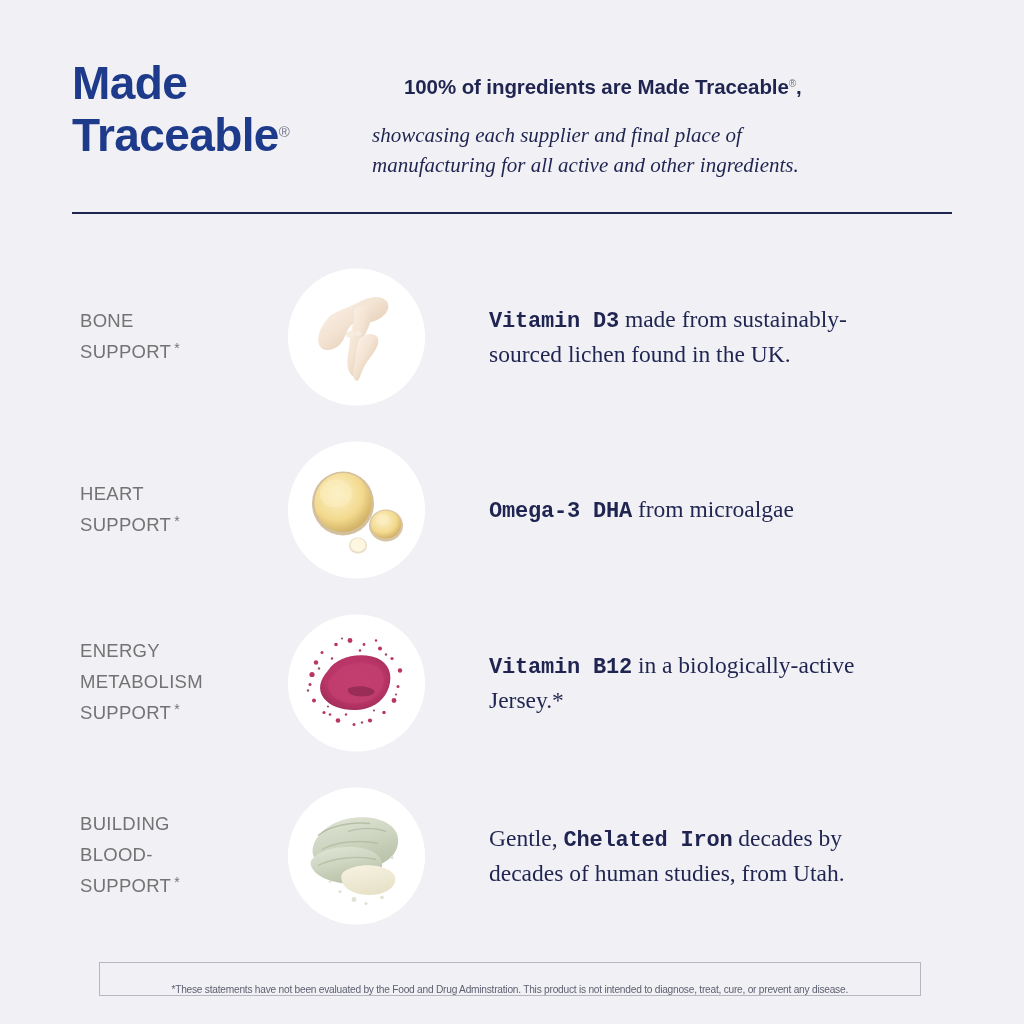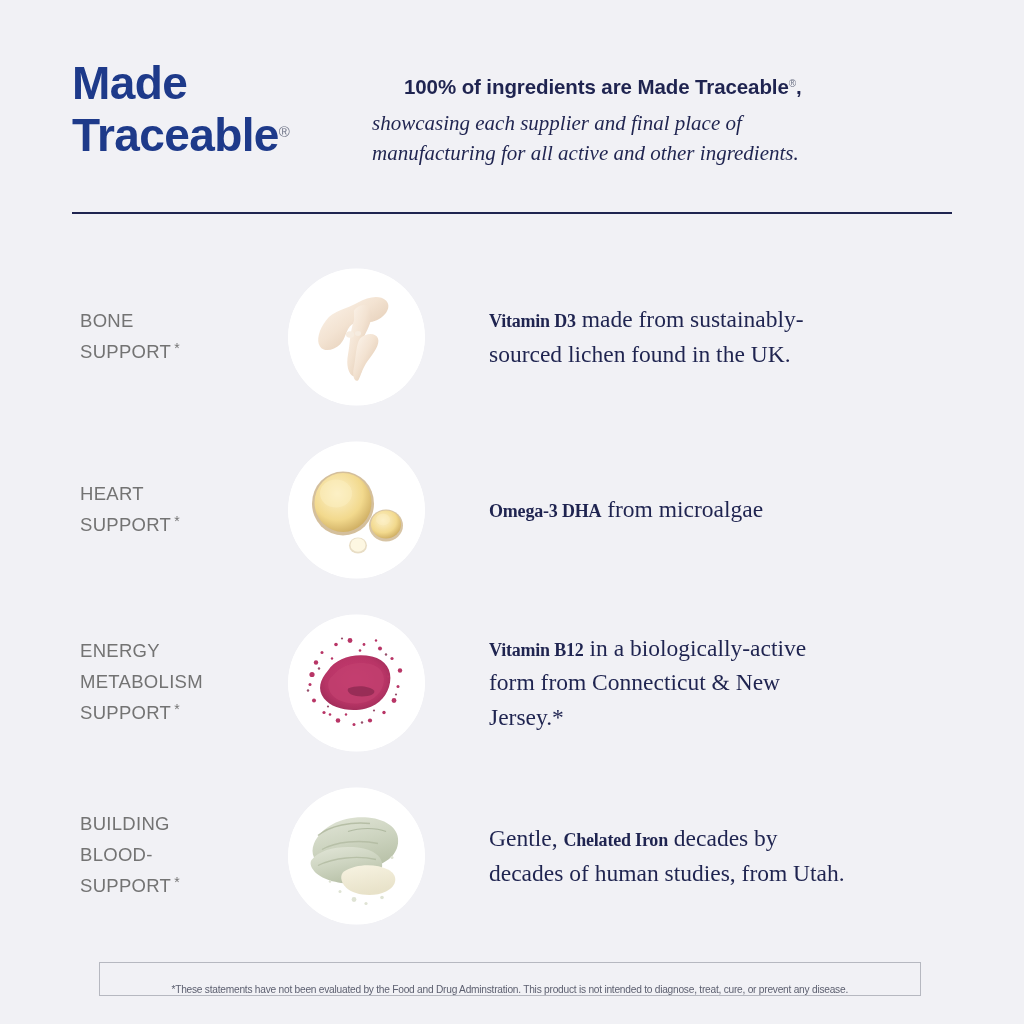--- a/index.html
+++ b/index.html
@@ -70,21 +70,21 @@
     font-weight: 400;
     vertical-align: 7px;
     color: #6f7487;
   }
   .intro-sub {
     color: #1f2450;
     font-family: "Liberation Serif", serif;
     font-style: italic;
     font-size: 21px;
     line-height: 1.46;
-    margin-top: 5px;
+    margin-top: 17px;
   }
   .intro-sub span {
     display: block;
     white-space: nowrap;
   }
 
   
   .divider {
     position: absolute;
     left: 72px;
@@ -142,23 +142,23 @@
   .row-text {
     position: absolute;
     left: 489px;
     right: 78px;
     color: #1f2450;
     font-family: "Liberation Serif", serif;
     font-size: 23.5px;
     line-height: 1.45;
   }
   .row-text b {
-    font-family: Liberation Serif, serif;
+    font-family: Liberation Mono, monospace;
     font-weight: 700;
-    font-size: 18px;
+    font-size: 22px;
     letter-spacing: -0.2px;
   }
   .row-text .line {
     display: block;
     white-space: nowrap;
   }
 
   
   .footer {
     position: absolute;
@@ -319,21 +319,20 @@
               <circle cx="108" cy="80" r="1.1"></circle>
             <circle cx="74" cy="108" r="1.2"></circle>
               <circle cx="40" cy="92" r="1.1"></circle>
             <circle cx="20" cy="76" r="1.2"></circle>
               <circle cx="86" cy="96" r="1.1"></circle>
           </g>
         </svg>
       </div>
       <div class="row-text">
         <span class="line"><b>Vitamin B12</b><span> in a biologically-active</span></span>
-        <span class="line">form from Connecticut &amp; New</span>
         <span class="line">Jersey.*</span>
       </div>
     </div>
 
     <div class="row">
       <div class="row-label">
         <div>BUILDING</div>
         <div>BLOOD-</div>
         <div><span>SUPPORT</span><span class="star">*</span></div>
       </div>

